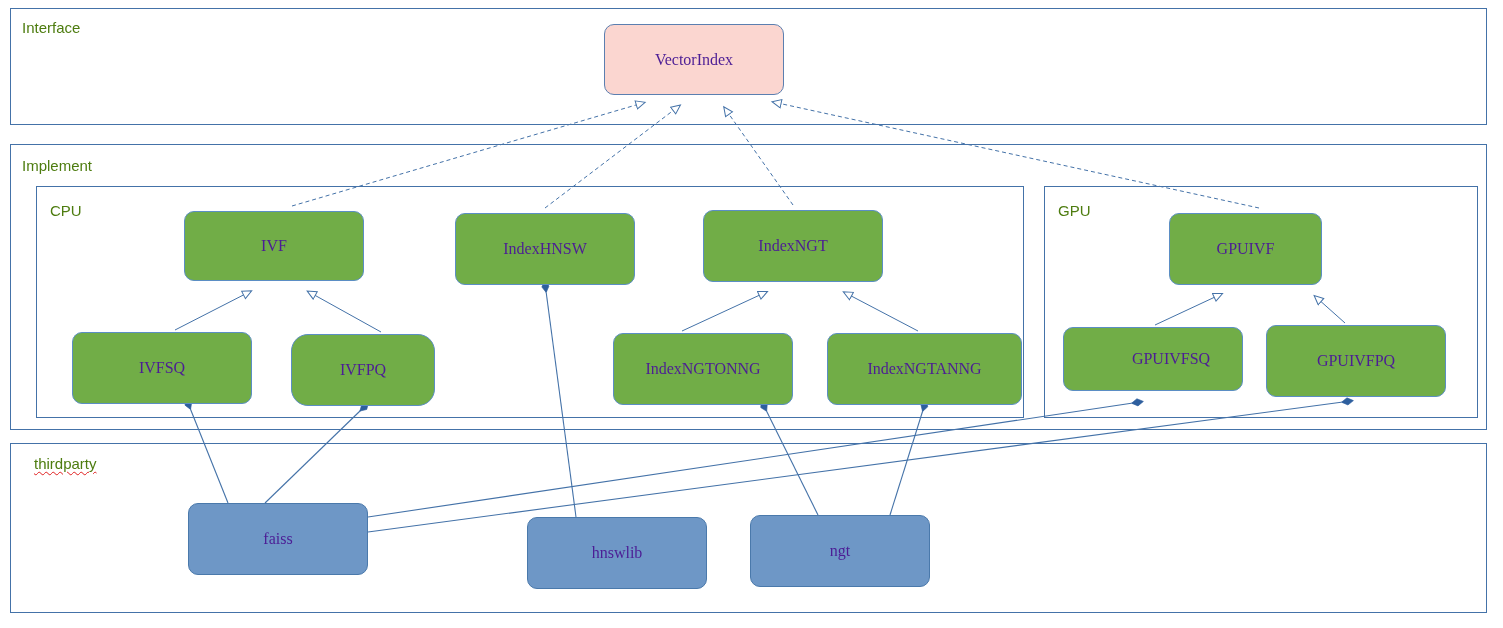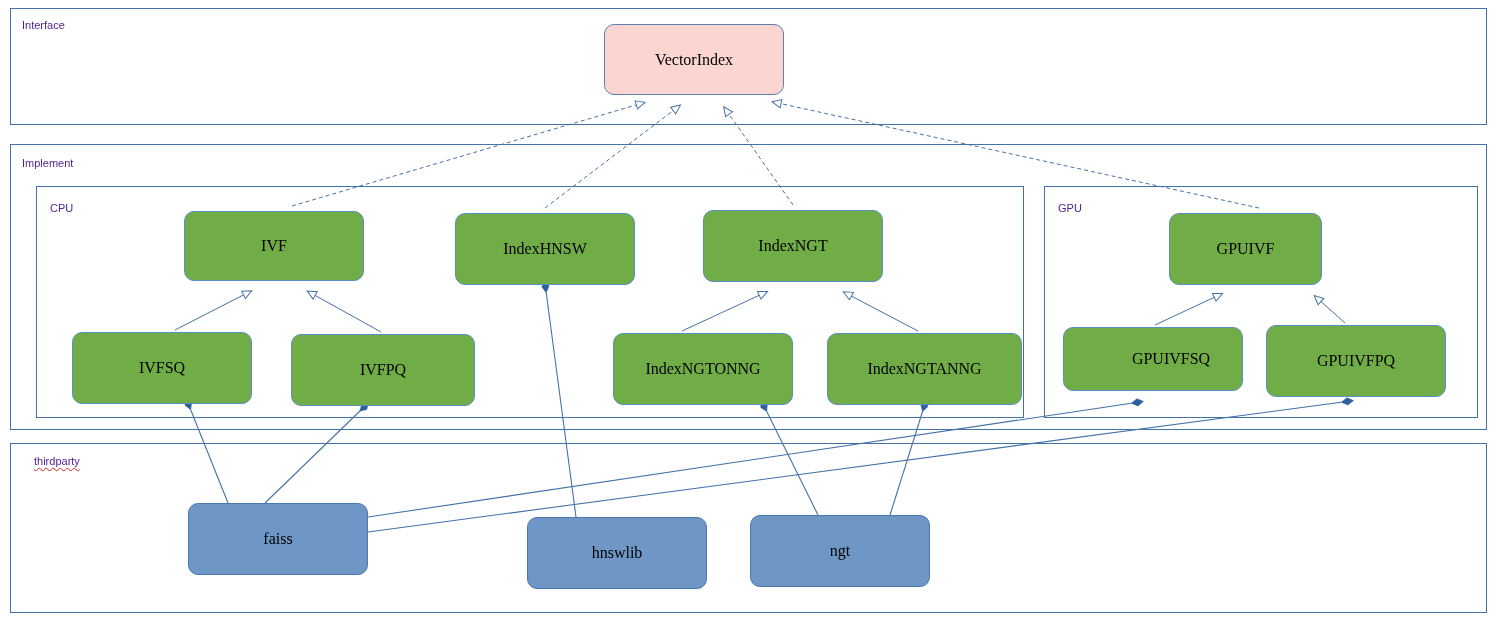--- a/index.html
+++ b/index.html
@@ -26,22 +26,22 @@
   }
   .panel {
     position: absolute;
     border: 1px solid #4472a8;
     background: transparent;
     box-sizing: border-box;
   }
   .panel-label {
     position: absolute;
     font-family: "Liberation Sans", sans-serif;
-    font-size: 11px;
-    color: #4c1d95;
+    font-size: 15px;
+    color: #4d7c0f;
     white-space: nowrap;
     line-height: 1;
   }
   .panel-label.misspelled {
     text-decoration: underline;
     text-decoration-color: #e02020;
     text-decoration-style: wavy;
     text-decoration-thickness: 1px;
     text-underline-offset: 2px;
     margin-left: 12px;
@@ -49,21 +49,21 @@
   .node {
     position: absolute;
     box-sizing: border-box;
     border-radius: 10px;
     border: 1px solid #4a79ab;
     display: flex;
     align-items: center;
     justify-content: center;
     font-family: "Liberation Serif", serif;
     font-size: 16px;
-    color: #000000;
+    color: #4c1d95;
     text-align: center;
     line-height: 1.1;
     z-index: 3;
   }
   .node.iface { background: #fbd6d0; border-color: #5b7fb0; }
   .node.impl  { background: #71ad47; border-color: #5b8ec4; }
   .node.tp    { background: #6e97c6; border-color: #4a79ab; }
 </style>
 </head>
 <body>
@@ -125,21 +125,21 @@
       </div>
       <div class="node impl" style="left: 703px; top: 210px; width: 180px; height: 72px;">
         <span>IndexNGT</span>
       </div>
       <div class="node impl" style="left: 1169px; top: 213px; width: 153px; height: 72px;">
         <span>GPUIVF</span>
       </div>
       <div class="node impl" style="left: 72px; top: 332px; width: 180px; height: 72px;">
         <span>IVFSQ</span>
       </div>
-      <div class="node impl" style="left: 291px; top: 334px; width: 184px; height: 72px;">
+      <div class="node impl" style="left: 291px; top: 334px; width: 144px; height: 72px; border-radius: 17px;">
         <span>IVFPQ</span>
       </div>
       <div class="node impl" style="left: 613px; top: 333px; width: 180px; height: 72px;">
         <span>IndexNGTONNG</span>
       </div>
       <div class="node impl" style="left: 827px; top: 333px; width: 195px; height: 72px;">
         <span>IndexNGTANNG</span>
       </div>
       <div class="node impl" style="left: 1063px; top: 327px; width: 180px; height: 64px; padding-left: 36px;">
         <span>GPUIVFSQ</span>

